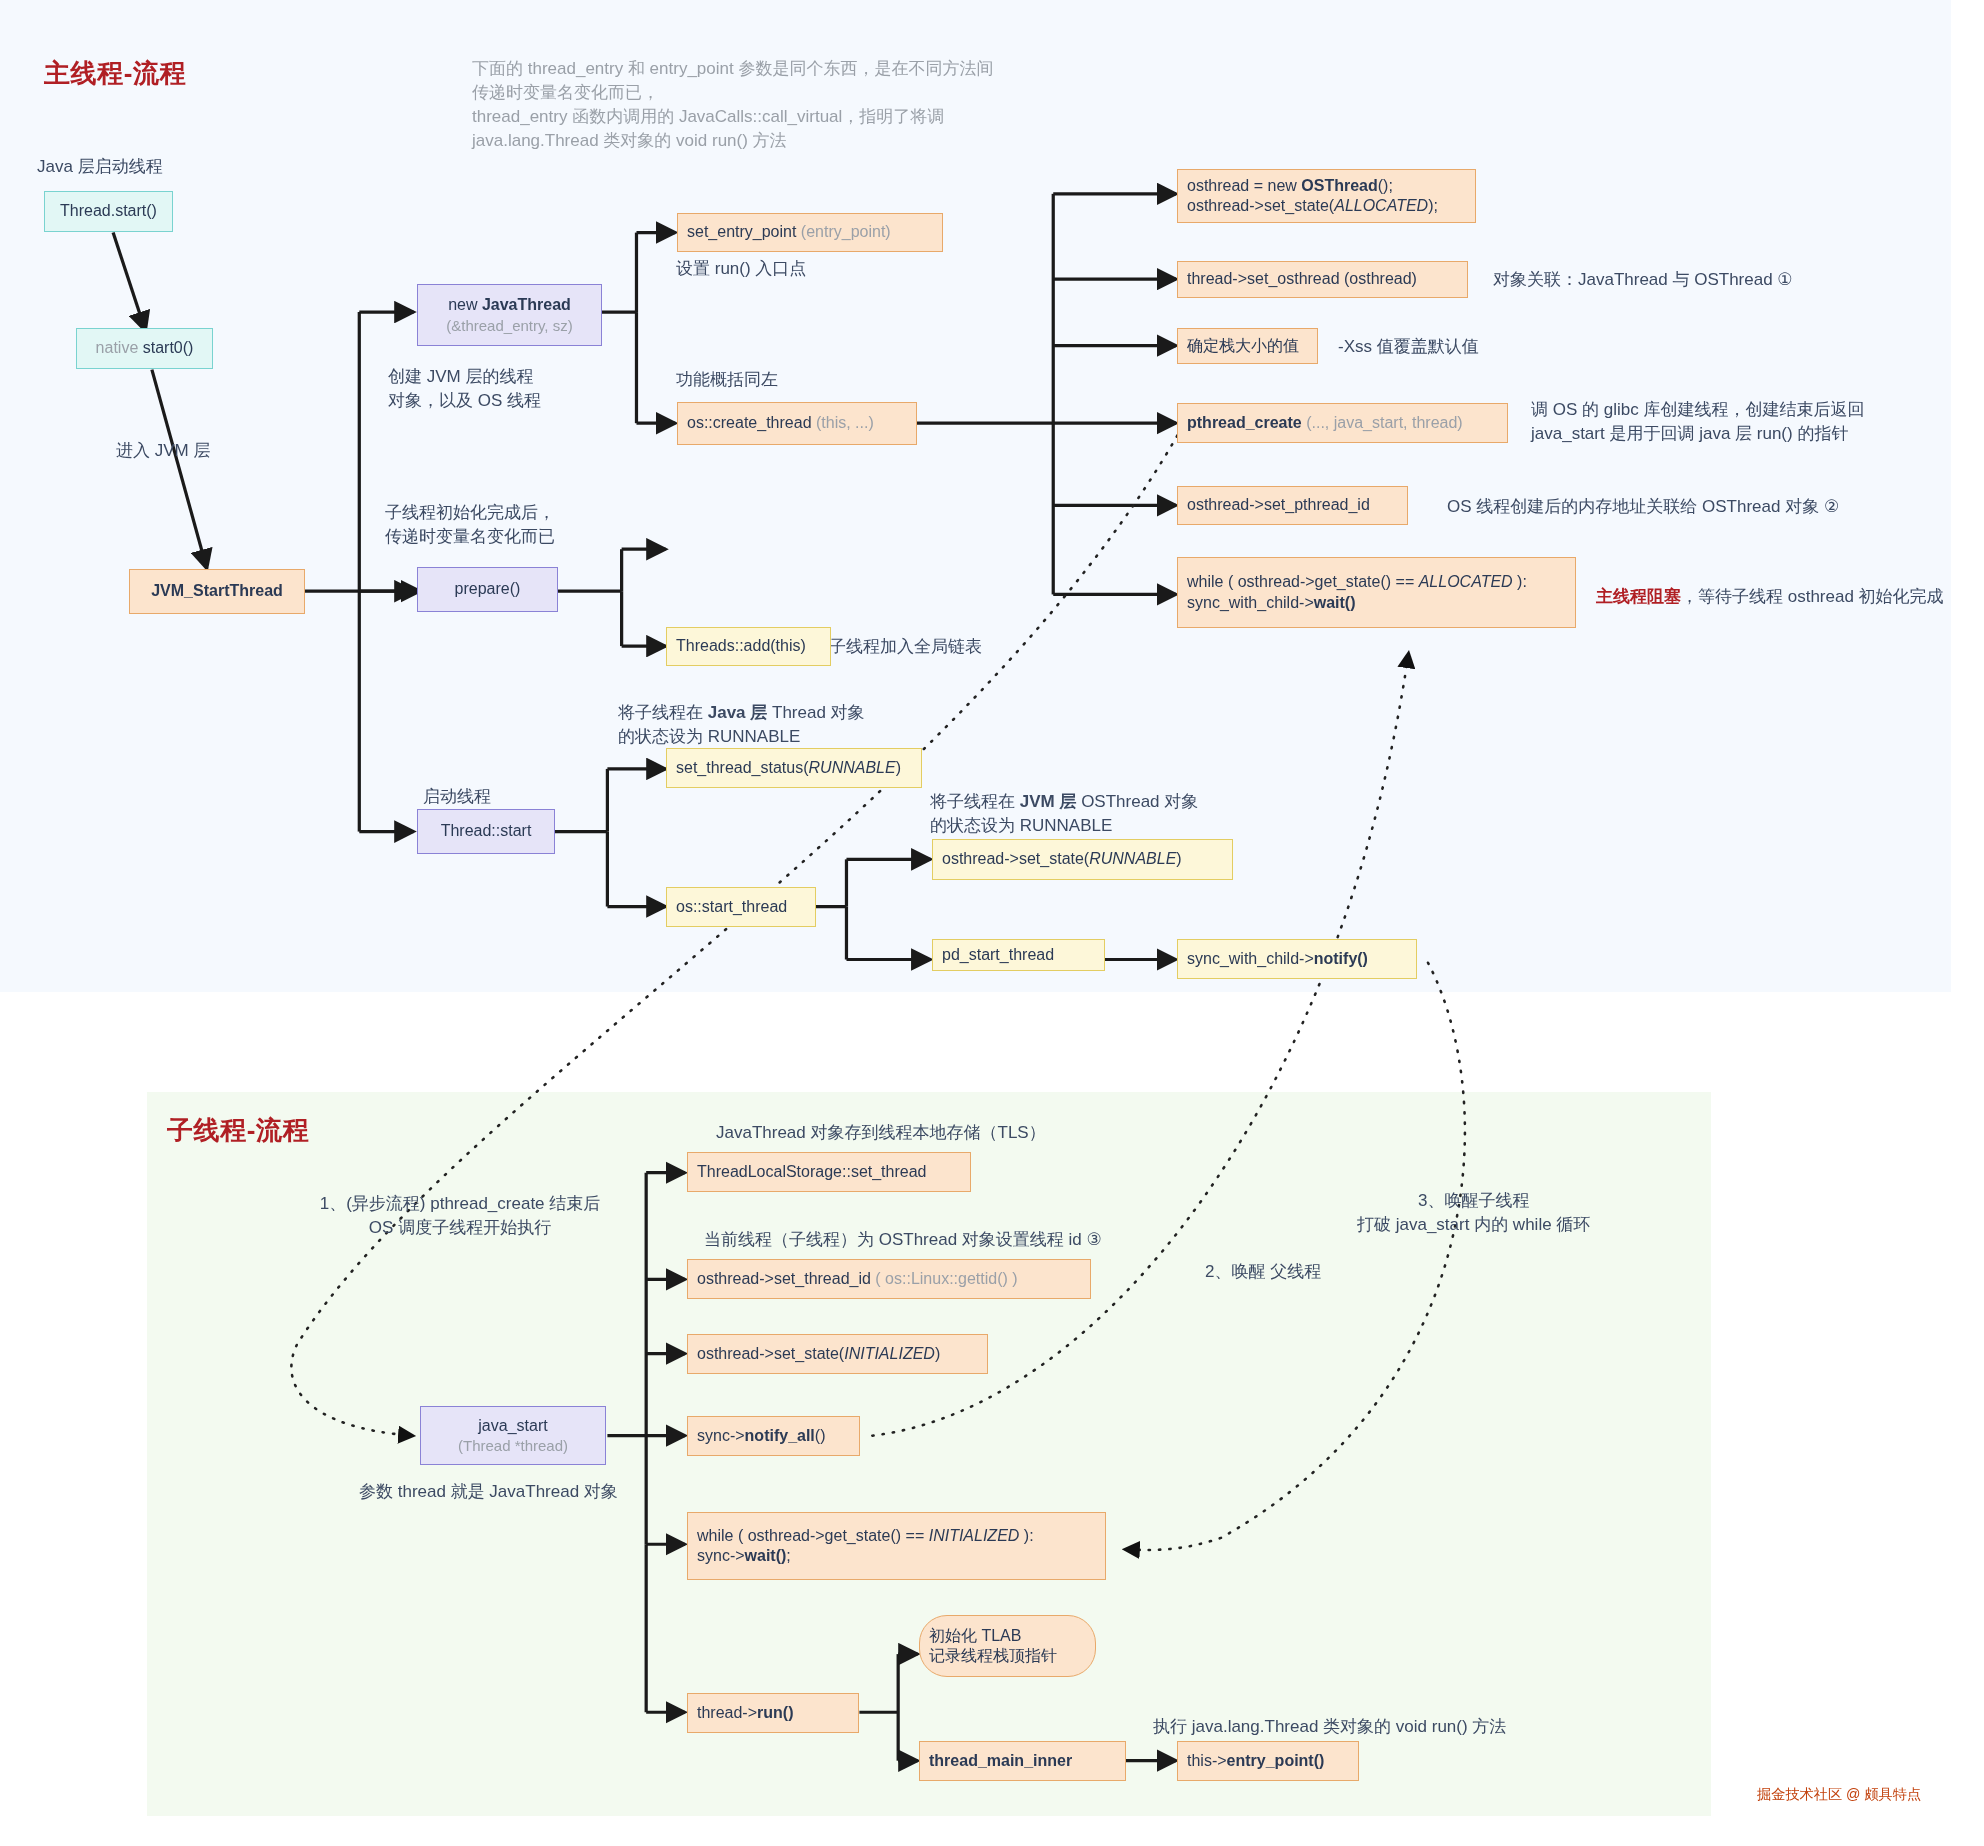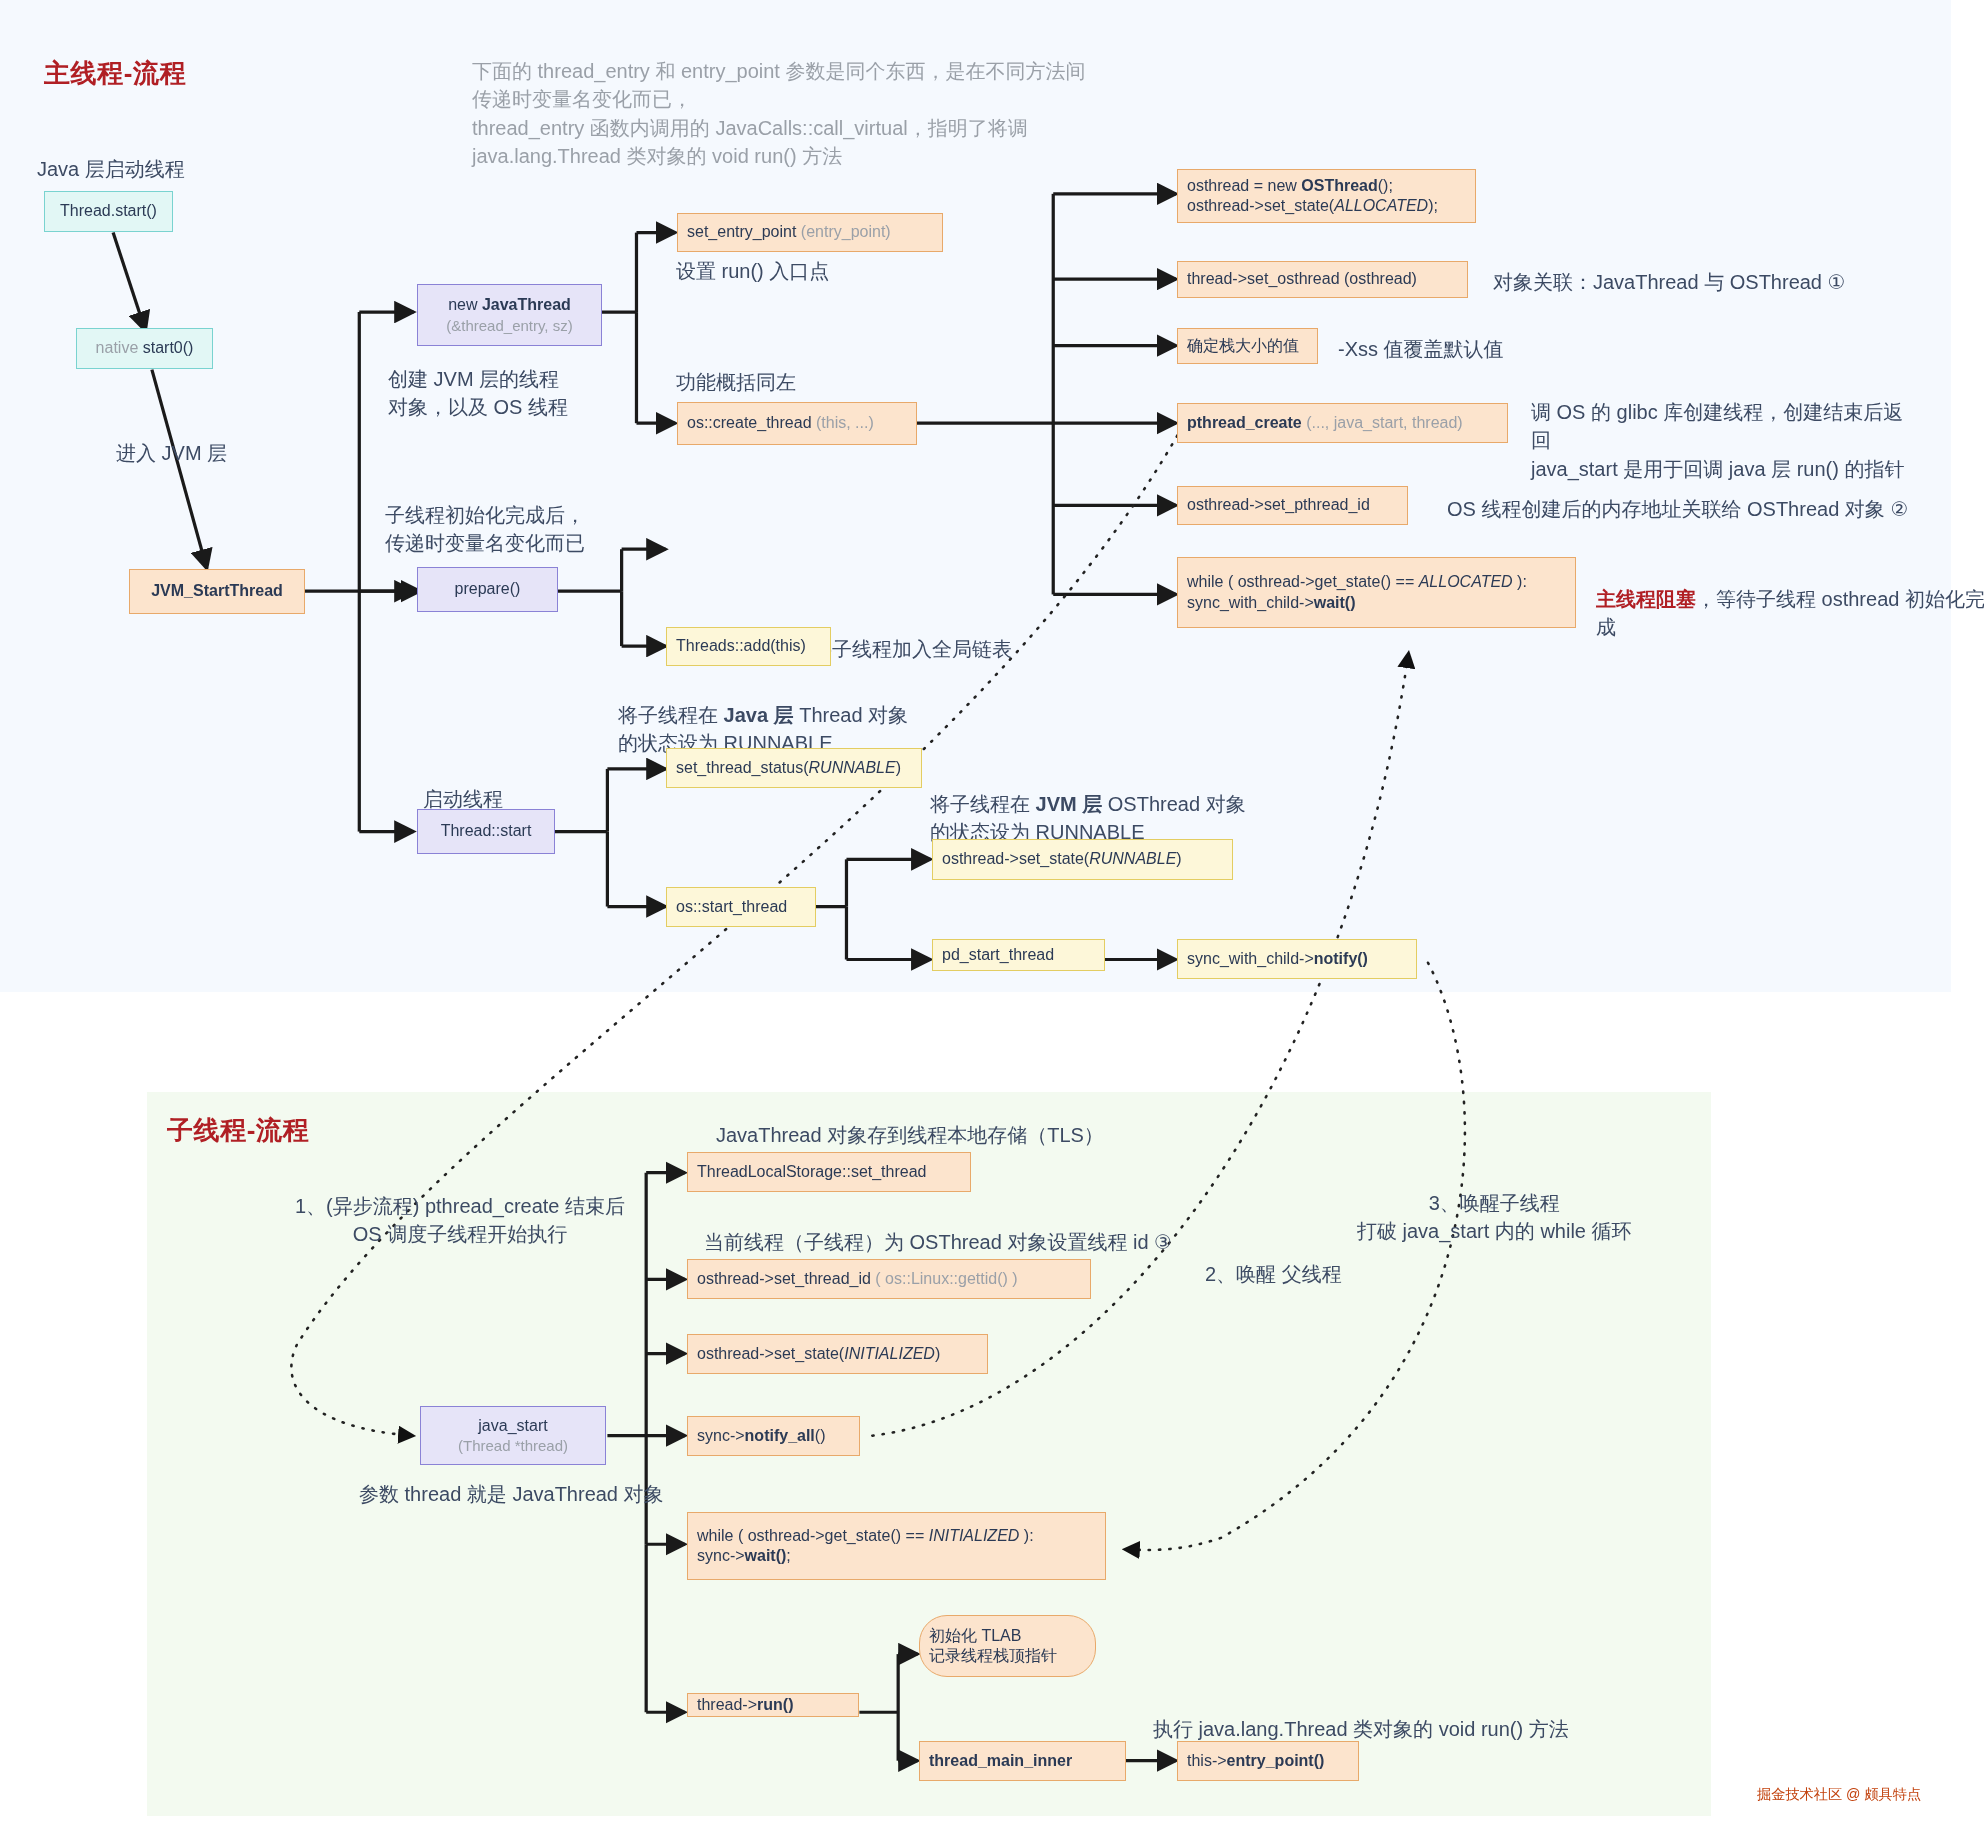--- a/index.html
+++ b/index.html
@@ -15,21 +15,21 @@
 
   .box{position:absolute;box-sizing:border-box;display:flex;flex-direction:column;
        align-items:center;justify-content:center;text-align:center;color:#2b3a55;
        font-size:16px;line-height:1.28;padding:3.9px 9px;}
   .box.left{align-items:flex-start;text-align:left;}
   .b-teal{background:#e2f7f5;border:1.3px solid #79d3d0;}
   .b-purple{background:#e6e4f8;border:1.3px solid #8a82d6;}
   .b-orange{background:#fce4cd;border:0.6px solid #e8a96a;}
   .b-yellow{background:#fdf7d9;border:0.6px solid #e3cd62;}
 
-  .note{position:absolute;color:#3c4a63;font-size:20px;line-height:1.42;white-space:pre-line;}
+  .note{position:absolute;color:#3c4a63;font-size:17px;line-height:1.42;white-space:pre-line;}
   .note.gray{color:#9aa0a8;}
   .note.red b{color:#b01f24;}
   .dim{color:#9aa0a8;}
   .bd{font-weight:bold;}
   .watermark{position:absolute;color:#c2410c;font-size:14.2px;}
   svg.edges{position:absolute;left:0;top:0;width:1985px;height:1846px;pointer-events:none;}
 </style>
 </head>
 <body>
 
@@ -275,21 +275,21 @@
     <span><span>sync-&gt;</span><b>notify_all</b><span>()</span></span>
   </div>
   <div class="box b-orange left" style="left:687px;top:1512px;width:419px;height:68px;justify-content:center;">
     <span><span>while ( osthread-&gt;get_state() == </span><i>INITIALIZED</i><span> ):</span></span>
     <span><span>  sync-&gt;</span><b>wait()</b><span>;</span></span>
   </div>
   <div class="box b-orange left" style="left:919px;top:1615px;width:177px;height:62px;justify-content:center;border-radius:28px;">
     <span>初始化 TLAB</span>
     <span>记录线程栈顶指针</span>
   </div>
-  <div class="box b-orange left" style="left:687px;top:1693px;width:172px;height:24px;">
+  <div class="box b-orange left" style="left:687px;top:1693px;width:172px;height:40px;">
     <span><span>thread-&gt;</span><b>run()</b></span>
   </div>
   <div class="box b-orange left" style="left:919px;top:1741px;width:207px;height:40px;">
     <span class="bd">thread_main_inner</span>
   </div>
   <div class="box b-orange left" style="left:1177px;top:1741px;width:182px;height:40px;">
     <span><span>this-&gt;</span><b>entry_point()</b></span>
   </div>
 
   <div class="watermark" style="left:1757px;top:1785px;">掘金技术社区 @ 颇具特点</div>

